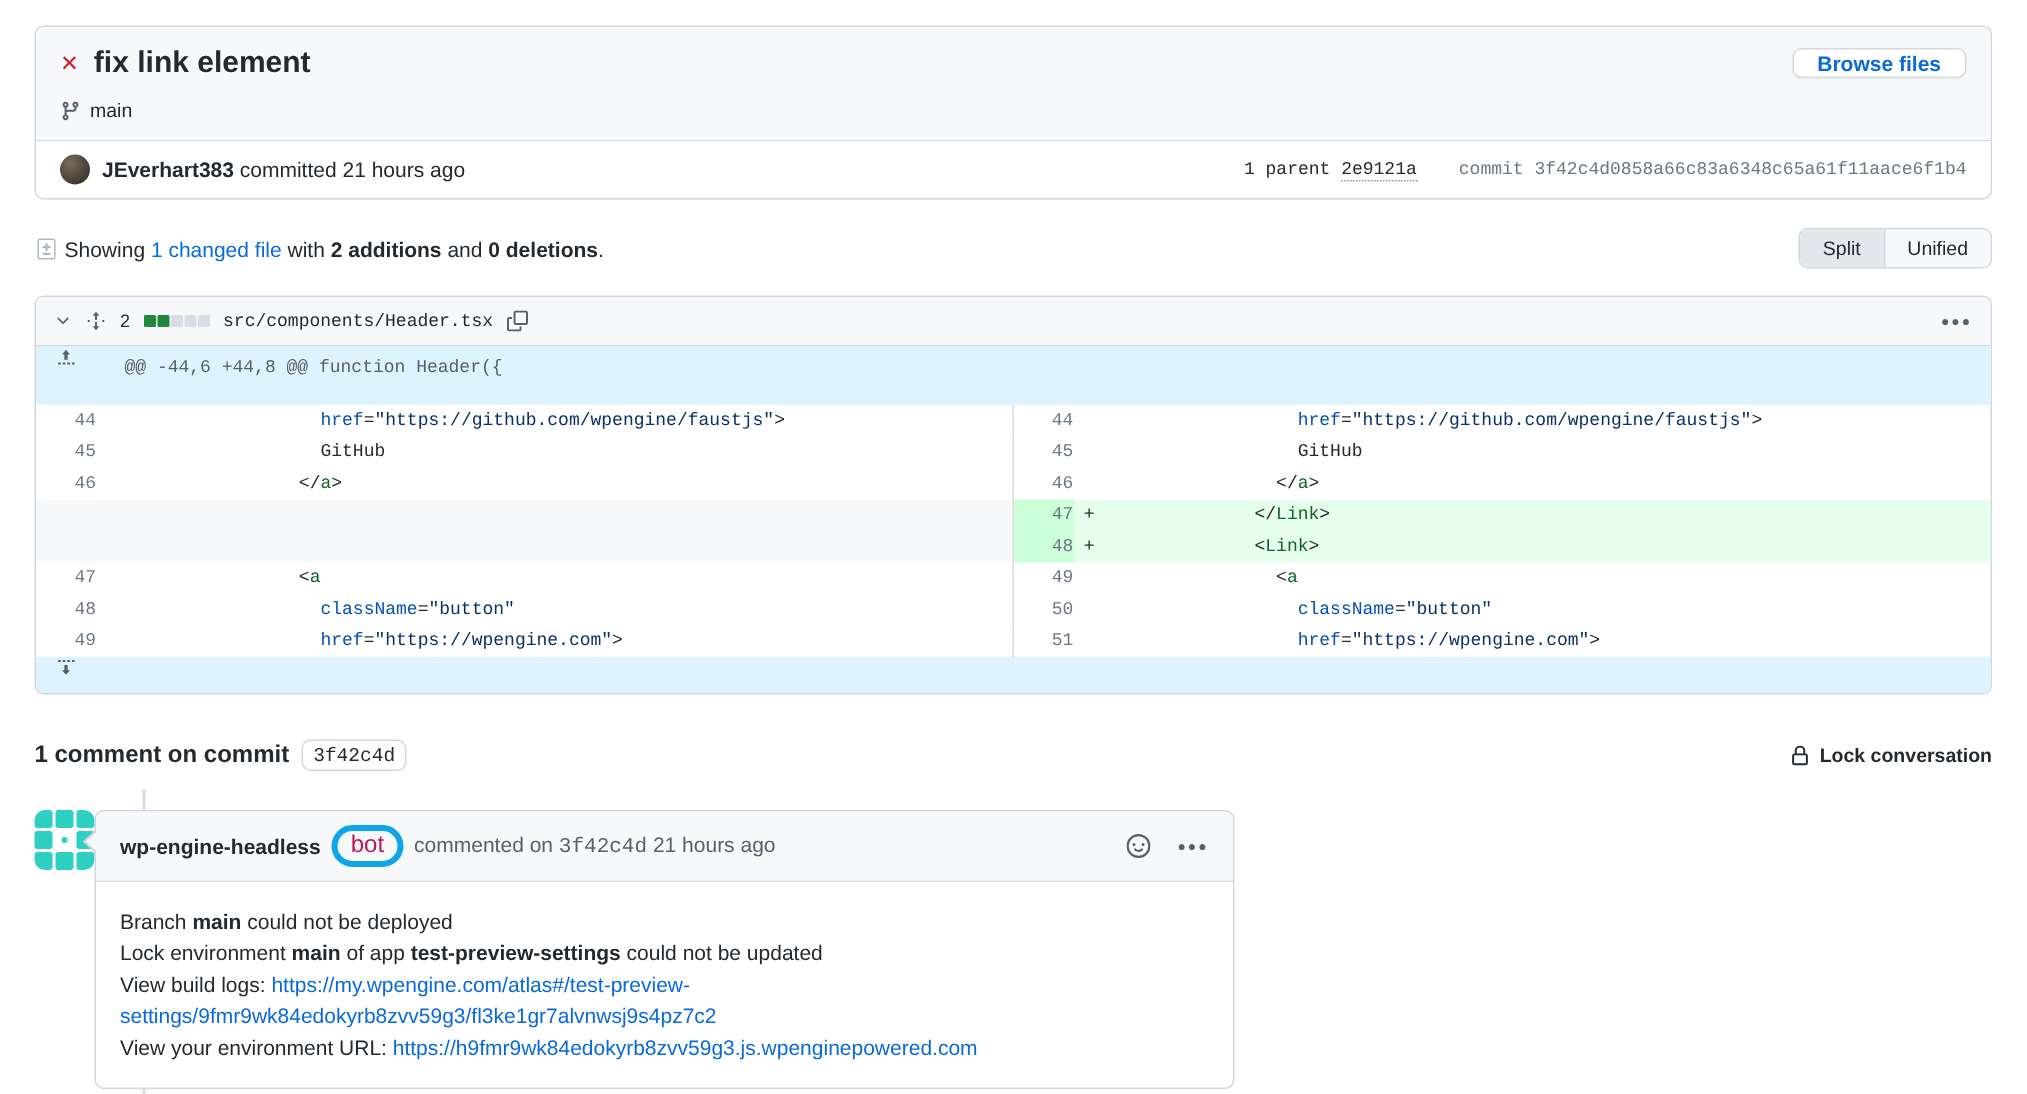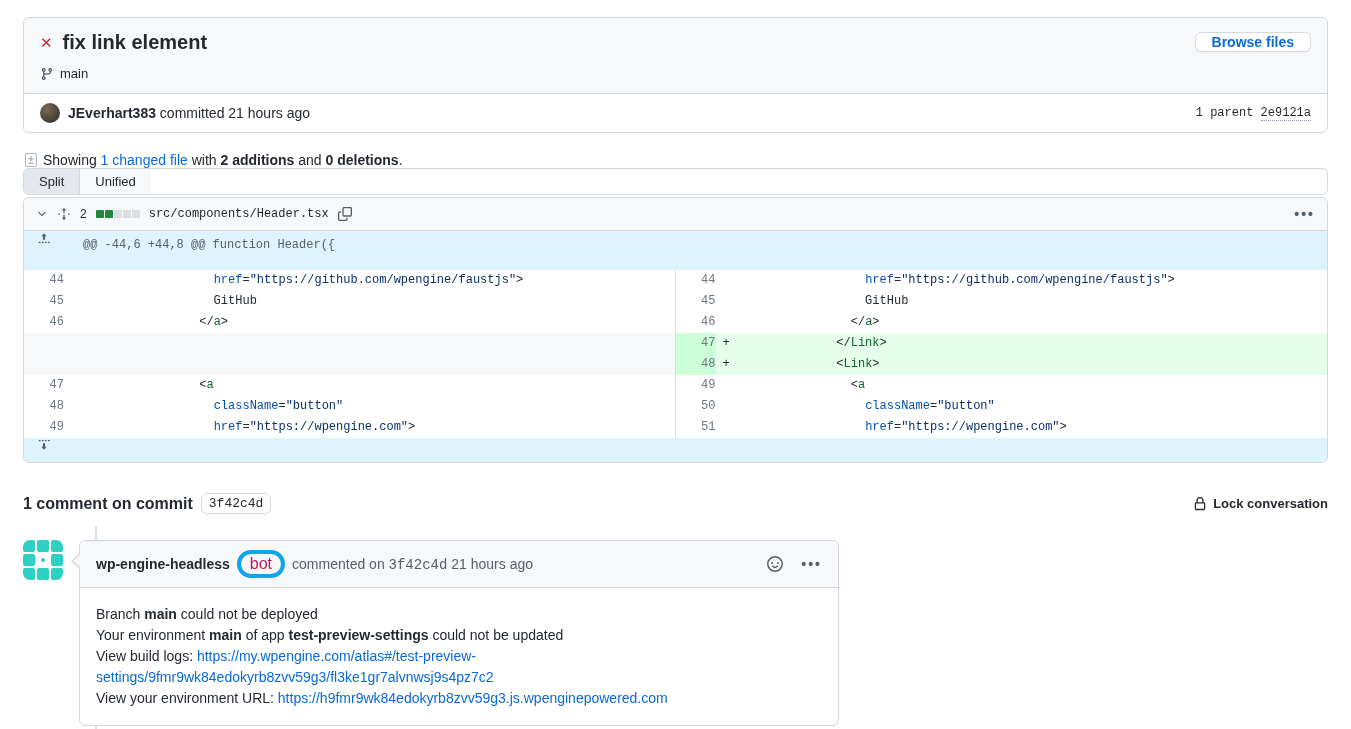--- a/index.html
+++ b/index.html
@@ -23,21 +23,21 @@
   .avatar-sm { width:20px; height:20px; border-radius:50%; flex:none;
       background:radial-gradient(circle at 35% 30%, #7a6a5a, #2b2722); }
   .author-name { font-weight:700; }
   .mono { font-family:"Liberation Mono","DejaVu Sans Mono",monospace; }
   .meta-right { display:flex; align-items:center; gap:28px; font-size:12px; }
   .parent-group { color:#24292f; }
   .parent-sha { border-bottom:1px dotted #8c959f; cursor:pointer; }
   .commit-sha-group { color:#6e7781; }
 
   
-  .summary-row { display:flex; justify-content:space-between; margin:19px 0 2px;flex-direction:column; }
+  .summary-row { display:flex; justify-content:space-between; margin:19px 0 18px; }
   .showing { display:flex; align-items:center; gap:4px; }
   .link-blue { color:#0969da; text-decoration:none; cursor:pointer; }
   .bold { font-weight:700; }
   .seg-control { display:flex; border:1px solid #d0d7de; border-radius:6px; overflow:hidden; font-size:13px; }
   .seg { padding:5px 15px; background:#f6f8fa; cursor:pointer; color:#24292f; }
   .seg.active { background:#e4e7ec; }
   .seg + .seg { border-left:1px solid #d0d7de; }
 
   
   .diff-box { margin-bottom:30px; overflow:hidden; }
@@ -75,21 +75,21 @@
 
   
   .comments-head { display:flex; justify-content:space-between; align-items:center; margin:0 0 12px; }
   h2.comments-title { font-size:16px; font-weight:700; margin:0; display:flex; align-items:center; gap:8px; }
   .chip { font-family:"Liberation Mono","DejaVu Sans Mono",monospace; font-size:13px; font-weight:400;
       border:1px solid #d0d7de; border-radius:6px; padding:2px 7px; background:#fff; }
   .lock { display:flex; align-items:center; gap:6px; font-size:13px; font-weight:700; cursor:pointer; color:#24292f; }
 
   .timeline { position:relative; padding-top:14px; padding-bottom:40px; }
   .timeline-line { position:absolute; left:72px; top:0; bottom:0; width:2px; background:#d8dee4; }
-  .comment-row { display:flex; gap:16px; position:relative; }
+  .comment-row { display:flex; position:relative; }
   .bot-avatar { width:40px; height:40px; flex:none; display:grid; grid-template-columns:repeat(3,1fr);
       grid-template-rows:repeat(3,1fr); gap:2px; }
   .bot-avatar .t { background:#2fd0c4; border-radius:2px; }
   .bot-avatar .t.r-tl { border-top-left-radius:7px; } .bot-avatar .t.r-tr { border-top-right-radius:7px; }
   .bot-avatar .t.r-bl { border-bottom-left-radius:7px; } .bot-avatar .t.r-br { border-bottom-right-radius:7px; }
   .bot-avatar .tc { background:#fff; position:relative; }
   .bot-avatar .tc::after { content:""; position:absolute; inset:32%; background:#2fd0c4; border-radius:50%; }
 
   .comment-box { width:760px; background:#fff; border:1px solid #d0d7de; border-radius:6px;
       position:relative; z-index:1; }
@@ -131,20 +131,24 @@
     <div class="commit-meta">
       <div class="meta-left">
         <span class="avatar-sm"></span>
         <span><span class="author-name">JEverhart383</span>
           <span>committed 21 hours ago</span></span>
       </div>
       <div class="meta-right mono">
         <span class="parent-group">
           <span>1 parent</span>
           <span class="parent-sha">2e9121a</span>
+        </span>
+        <span class="commit-sha-group">
+          <span>commit</span>
+          <span>3f42c4d0858a66c83a6348c65a61f11aace6f1b4</span>
         </span>
       </div>
     </div>
   </div>
 
   <div class="summary-row">
     <div class="showing">
       <span class="icon-btn" style="color:#afb8c1">
         <svg width="16" height="16" viewBox="0 0 16 16" fill="currentColor">
             <path d="M12.5 1h-9A1.5 1.5 0 0 0 2 2.5v11A1.5 1.5 0 0 0 3.5 15h9a1.5 1.5 0 0 0 1.5-1.5v-11A1.5 1.5 0 0 0 12.5 1ZM13 13.5a.5.5 0 0 1-.5.5h-9a.5.5 0 0 1-.5-.5v-11a.5.5 0 0 1 .5-.5h9a.5.5 0 0 1 .5.5ZM7.25 4.75V6H6a.75.75 0 0 0 0 1.5h1.25v1.25a.75.75 0 0 0 1.5 0V7.5H10A.75.75 0 0 0 10 6H8.75V4.75a.75.75 0 0 0-1.5 0ZM6 10.5a.75.75 0 0 0 0 1.5h4a.75.75 0 0 0 0-1.5Z"></path>
@@ -304,21 +308,21 @@
             <span class="icon-btn">
               <svg width="16" height="16" viewBox="0 0 16 16" fill="#57606a">
                   <path d="M8 0a8 8 0 1 1 0 16A8 8 0 0 1 8 0ZM1.5 8a6.5 6.5 0 1 0 13 0 6.5 6.5 0 0 0-13 0Zm3.82 1.636a.75.75 0 0 1 1.038.175l.007.009c.103.118.22.222.35.31.264.178.683.37 1.285.37.602 0 1.02-.192 1.285-.371.13-.088.247-.192.35-.31l.007-.008a.75.75 0 0 1 1.222.87l-.022-.015c.02.013.021.015.021.015v.001l-.001.002-.002.003-.005.007-.014.019a2.066 2.066 0 0 1-.184.213c-.16.166-.338.316-.53.445-.63.418-1.37.638-2.127.629-.946 0-1.652-.308-2.126-.63a3.331 3.331 0 0 1-.715-.657l-.014-.02-.005-.006-.002-.003v-.002h-.001l.613-.432-.614.43a.75.75 0 0 1 .183-1.044ZM12 7a1 1 0 1 1-2 0 1 1 0 0 1 2 0ZM5 8a1 1 0 1 1 0-2 1 1 0 0 1 0 2Z"></path>
                 </svg>
             </span>
             <span class="kebab">•••</span>
           </span>
         </div>
         <div class="comment-body">
             <p><span>Branch </span><strong>main</strong><span> could not be deployed</span></p>
-            <p><span>Your environment </span><strong>main</strong><span> of app </span><strong>test-preview-settings</strong><span> could not be updated</span></p>
+            <p><span>Lock environment </span><strong>main</strong><span> of app </span><strong>test-preview-settings</strong><span> could not be updated</span></p>
             <p><span>View build logs: </span><a href="#">https://my.wpengine.com/atlas#/test-preview-settings/9fmr9wk84edokyrb8zvv59g3/fl3ke1gr7alvnwsj9s4pz7c2</a></p>
             <p><span>View your environment URL: </span><a href="#">https://h9fmr9wk84edokyrb8zvv59g3.js.wpenginepowered.com</a></p>
           </div>
       </div>
     </div>
   </div>
 
 </div>
 
 </body></html>

